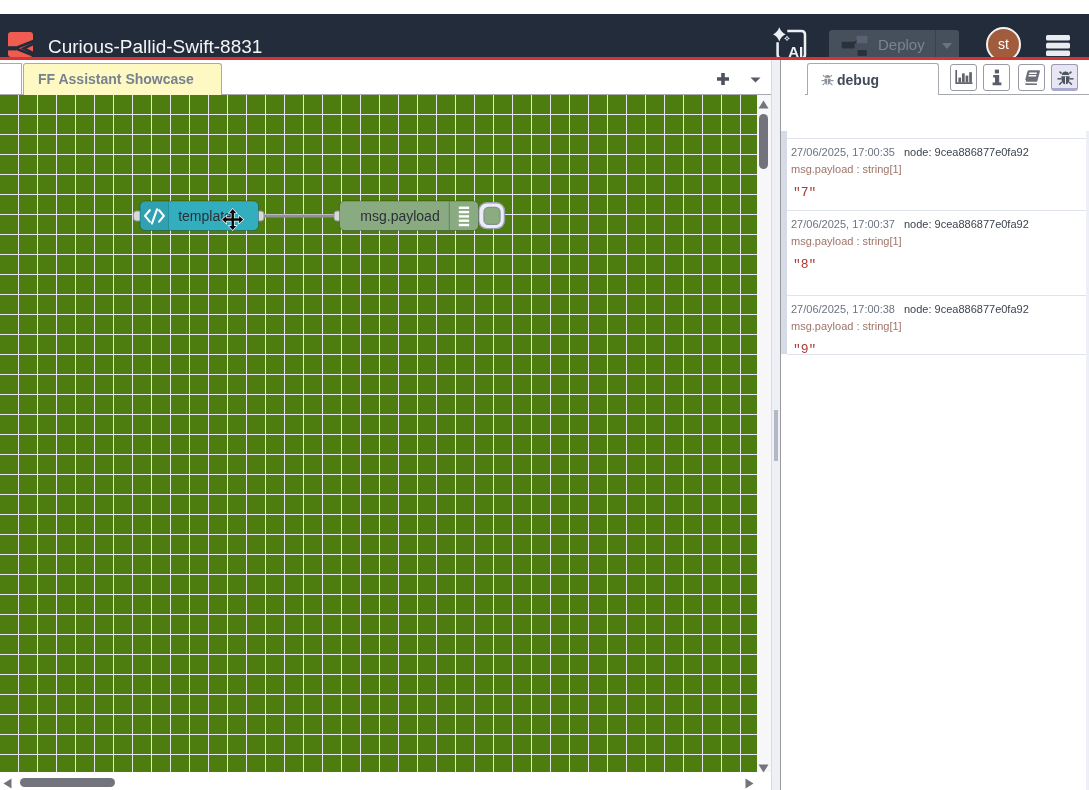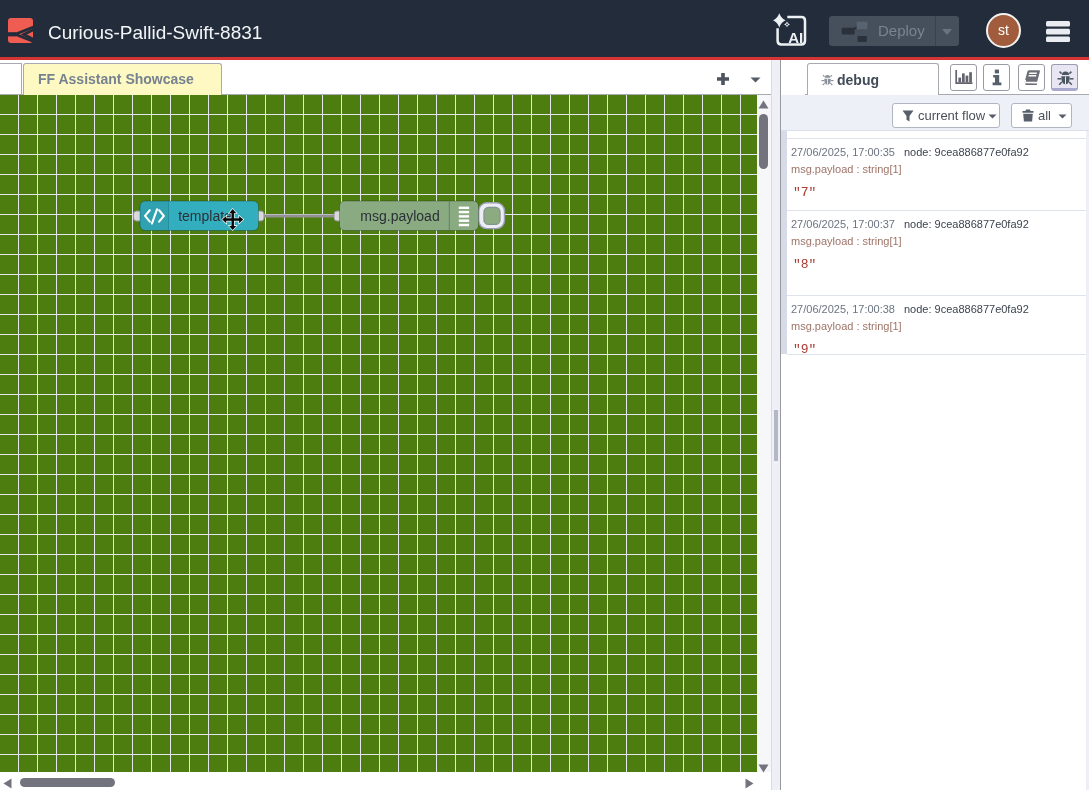--- a/index.html
+++ b/index.html
@@ -1,19 +1,19 @@
 <!DOCTYPE html>
 <html><head>
 <meta charset="utf-8">
 <style>
   * { margin:0; padding:0; box-sizing:border-box; }
   html,body { width:1089px; height:790px; overflow:hidden; font-family:"Liberation Sans", sans-serif; background:#fff; }
   .abs { position:absolute; }
   
-  #header { position:absolute; left:0; top:0; width:1089px; height:57px; background:#222c3a; }
+  #header { position:absolute; left:0; top:14px; width:1089px; height:57px; background:#222c3a; }
   #redline { position:absolute; left:0; top:57px; width:1089px; height:3px; background:#d63434; }
   #title { position:absolute; left:48px; top:22px; color:#f4f5f7; font-size:19px; }
   #deploy { position:absolute; left:829px; top:16px; width:130px; height:30px; background:#46505c; border-radius:3px; }
   #deploy .dtext { position:absolute; left:49px; top:6px; font-size:15px; color:#7b8390; }
   #deploy .ddiv { position:absolute; left:106px; top:0; width:1px; height:30px; background:#3a424e; }
   #avatar { position:absolute; left:986px; top:13px; width:35px; height:35px; border-radius:50%; background:#a05c3d; border:2px solid #f2f2f2; color:#fff; font-size:14px; text-align:center; line-height:31px; }
   
   #tabstrip { position:absolute; left:0; top:60px; width:771px; height:35px; background:#fff; }
   #tabstrip .bline { position:absolute; left:0; top:34px; height:1px; background:#a9aab0; }
   #leftbox { position:absolute; left:-6px; top:3px; width:28px; height:32px; background:#fff; border:1px solid #a9aab0; }
@@ -231,41 +231,20 @@
         </g>
         <path d="M4.9,6.1 a3.6,3.6 0 0 1 7.2,0 Z" fill="#4d5761"></path>
         <path d="M4.4,7.3 h8.2 q0.4,3 -0.6,5.4 q-1,2.6 -3.5,2.6 t-3.5,-2.6 q-1,-2.4 -0.6,-5.4 Z" fill="#4d5761"></path>
         <line x1="8.5" y1="7.5" x2="8.5" y2="15" stroke="#e9e6f3" stroke-width="1"></line>
       </svg>
     </div>
     <svg class="abs" style="left:289px;top:16px" width="11" height="6" viewBox="0 0 11 6">
         <path d="M0.5,0.5 L10.5,0.5 L5.5,5.5 Z" fill="#565d68"></path>
       </svg>
   </div>
-  <div id="sbtoolbar">
-    <div class="tbtn" style="left:111px;width:108px;">
-      <svg class="abs" style="left:9px;top:6px" width="12" height="12" viewBox="0 0 12 12">
-          <path d="M0.5,0.5 h11 L7.5,6 v5.5 l-3,-1.8 V6 Z" fill="#575f6b"></path>
-        </svg>
-      <span class="abs" style="left:25px;top:4px;">current flow</span>
-      <svg class="abs" style="left:95px;top:10px" width="9" height="5" viewBox="0 0 9 5">
-          <path d="M0.5,0.5 L8.5,0.5 L4.5,4.5 Z" fill="#565d68"></path>
-        </svg>
-    </div>
-    <div class="tbtn" style="left:230px;width:61px;">
-      <svg class="abs" style="left:10px;top:5px" width="12" height="13" viewBox="0 0 12 13">
-          <path d="M4,0.5 h4 l0.5,1.5 h3 v1.8 H0.5 V2 h3 Z" fill="#575f6b"></path>
-          <path d="M1.2,4.8 h9.6 l-0.7,7.7 H1.9 Z" fill="#575f6b"></path>
-        </svg>
-      <span class="abs" style="left:26px;top:4px;">all</span>
-      <svg class="abs" style="left:46px;top:10px" width="9" height="5" viewBox="0 0 9 5">
-          <path d="M0.5,0.5 L8.5,0.5 L4.5,4.5 Z" fill="#565d68"></path>
-        </svg>
-    </div>
-  </div>
   <div id="msglist">
     <div id="gutterband"></div>
     <div id="rightstrip"></div>
     <div class="dmsg" style="top:6.5px;text-decoration:underline;">
       <div class="meta">27/06/2025, 17:00:35<b>node: 9cea886877e0fa92</b></div>
       <div class="path">msg.payload : string[1]</div>
       <div class="val">"7"</div>
     </div>
     <div class="dmsg" style="top:78.5px;">
       <div class="meta">27/06/2025, 17:00:37<b>node: 9cea886877e0fa92</b></div>

